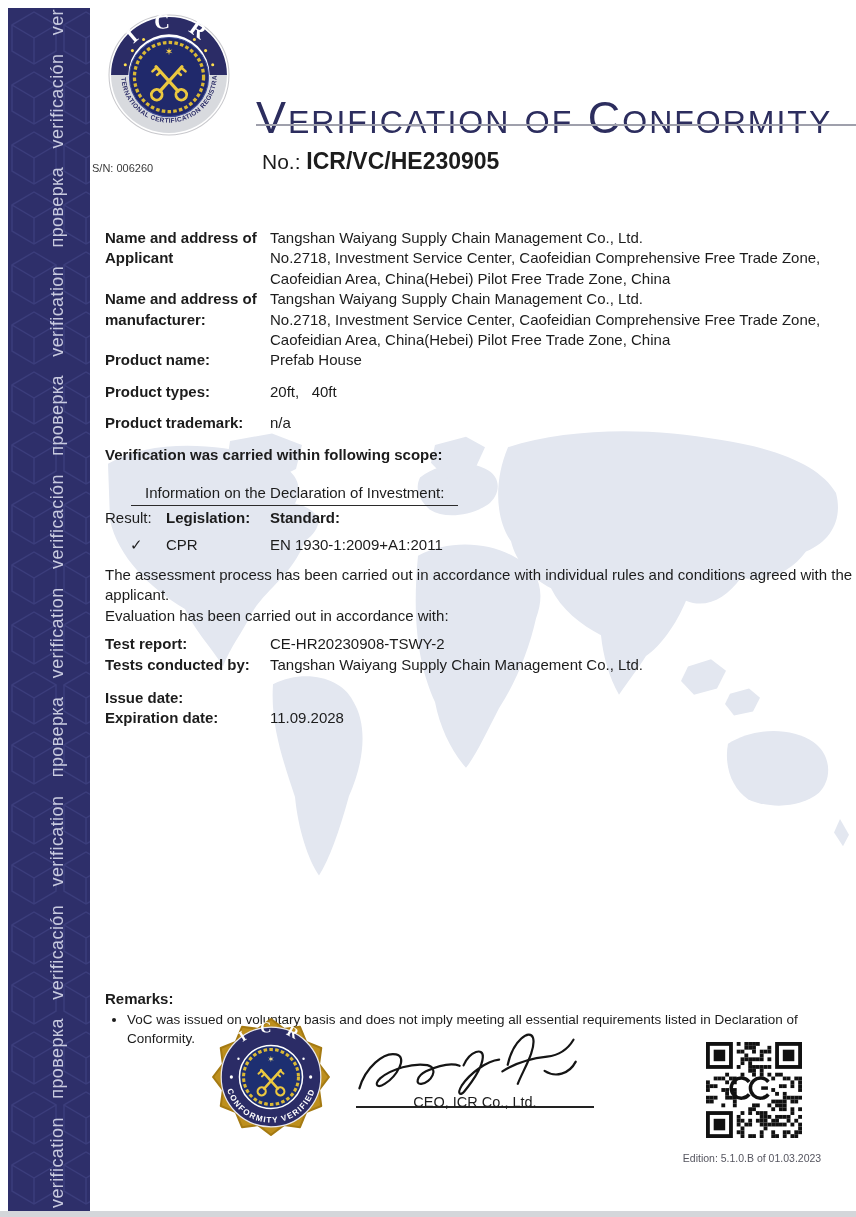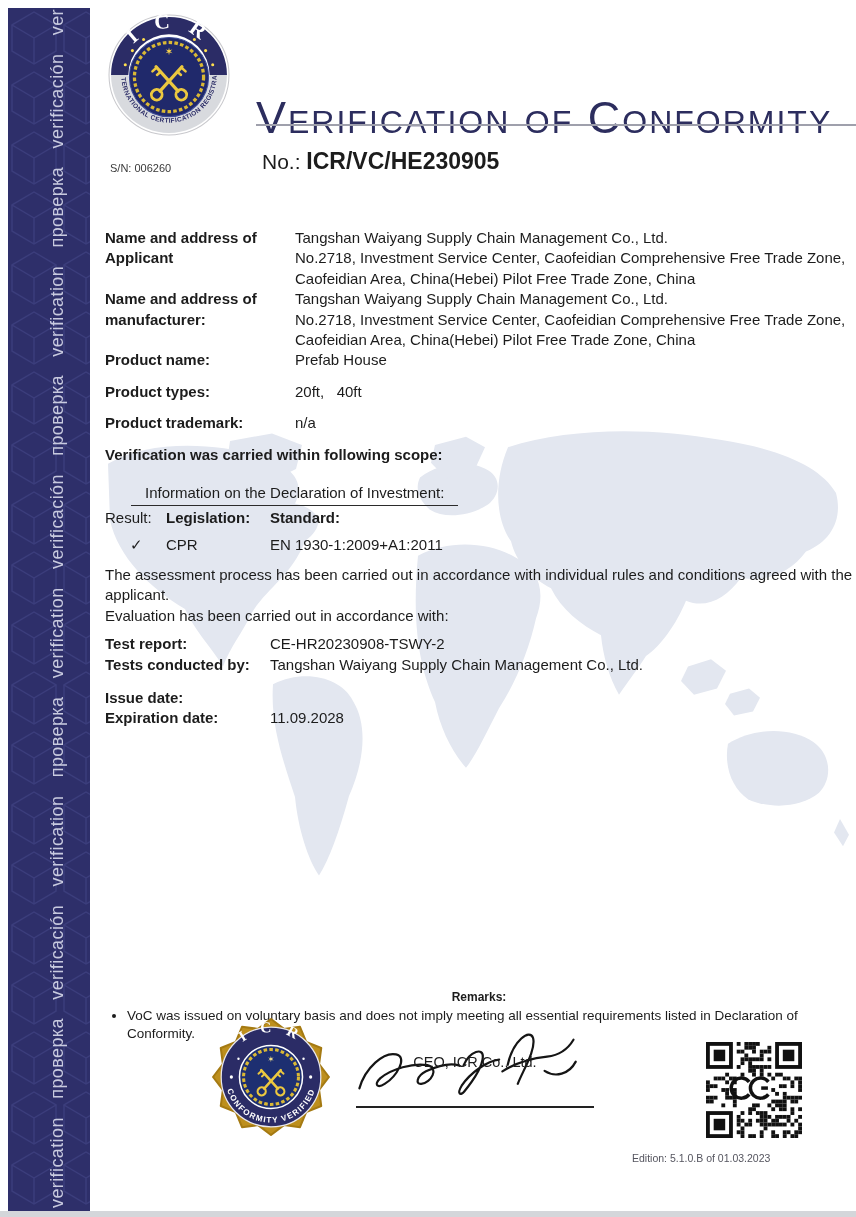--- a/index.html
+++ b/index.html
@@ -9,53 +9,53 @@
   .sidebar{position:absolute;left:8px;top:8px;width:82px;height:1203px;background:#2e2f6a;overflow:hidden;}
   .sidebar svg.hex{position:absolute;left:0;top:0;width:100%;height:100%;}
   .sidebar-text{position:absolute;left:38px;top:1200px;transform:rotate(-90deg);transform-origin:0 0;
         white-space:nowrap;width:1200px;font-size:18px;line-height:22px;color:#d9dbec;opacity:.9;
         word-spacing:13px;letter-spacing:.4px;}
   
   .logo-top{position:absolute;left:108px;top:14px;width:122px;height:122px;}
   .title{position:absolute;left:256px;top:50px;font-size:45px;font-weight:400;color:#2c2d5e;
         font-variant:small-caps;letter-spacing:2px;white-space:nowrap;margin-top:42px;}
   .title-underline{position:absolute;left:256px;top:124px;width:600px;height:2px;background:#9fa0ac;}
-  .sn{position:absolute;left:110px;top:162px;font-size:11px;color:#3a3a3a;}
+  .sn{position:absolute;left:92px;top:162px;font-size:11px;color:#3a3a3a;}
   .no-line{position:absolute;left:262px;top:148px;font-size:21px;color:#1c1c1c;}
   .no-line b{font-size:23px;}
   
   .content{position:absolute;left:105px;top:228px;width:748px;font-size:15px;line-height:1.36;z-index:2;}
-  .frow{display:grid;grid-template-columns:165px 1fr;margin-bottom:11px;gap:25px;}
+  .frow{display:grid;grid-template-columns:165px 1fr;margin-bottom:11px;}
   .frow.multi{margin-bottom:0;}
   .flabel{font-weight:700;white-space:pre-line;}
   .fvalue{white-space:pre-line;}
   .scope{margin:0 0 18px 0;font-weight:bold;}
   .doc-header{display:inline-block;margin-left:26px;padding:0 14px 2px 14px;border-bottom:1.6px solid #2b2b2b;}
   .doc-grid{display:grid;grid-template-columns:61px 104px 1fr;margin-top:2px;}
   .doc-grid .hdr{font-weight:700;}
   .doc-grid .plain{font-weight:400;}
   .doc-grid .r2{margin-top:6px;}
   .check{padding-left:25px;}
   .assess{margin:10px 0 0 0;white-space:pre-line;}
   .rep{display:grid;grid-template-columns:165px 1fr;}
   .rep .flabel{white-space:nowrap;}
   .reports{margin-top:8px;}
   .dates{margin-top:13px;}
   .spacer{height:260px;}
-  .remarks-label{font-weight:700;font-size:12px;text-align:center;}
+  .remarks-label{font-weight:700;font-size:15px;}
   .remarks-list{margin:2px 0 0 22px;padding:0;font-size:13.5px;}
   .remarks-list li{margin:0;}
   
   .contacts{position:absolute;left:105px;top:1086px;font-size:13.5px;line-height:1.55;z-index:2;}
   .medallion{position:absolute;left:210px;top:1016px;width:122px;height:122px;z-index:2;}
   .signature{position:absolute;left:352px;top:1030px;width:250px;height:78px;z-index:2;}
   .sig-line{position:absolute;left:356px;top:1106px;width:238px;height:2px;background:#222;z-index:2;}
-  .ceo{position:absolute;left:356px;top:1054px;width:238px;text-align:center;font-size:14.5px;z-index:2;}
+  .ceo{position:absolute;left:356px;top:1094px;width:238px;text-align:center;font-size:14.5px;z-index:2;}
   .qr{position:absolute;left:706px;top:1042px;width:96px;height:96px;z-index:2;}
-  .edition{position:absolute;left:632px;top:1152px;width:200px;font-size:10.5px;color:#55555f;z-index:2;}
+  .edition{position:absolute;left:652px;top:1152px;width:200px;text-align:center;font-size:10.5px;color:#55555f;z-index:2;}
   .bottom-strip{position:absolute;left:0;right:0;bottom:0;height:6px;background:#d4d6da;z-index:3;}
   
   .map{position:absolute;left:90px;top:420px;width:766px;height:470px;z-index:0;}
   .seal-serif{font-family:"Liberation Serif",serif;}
 </style>
 </head>
 <body>
 
 <div class="page">
 

